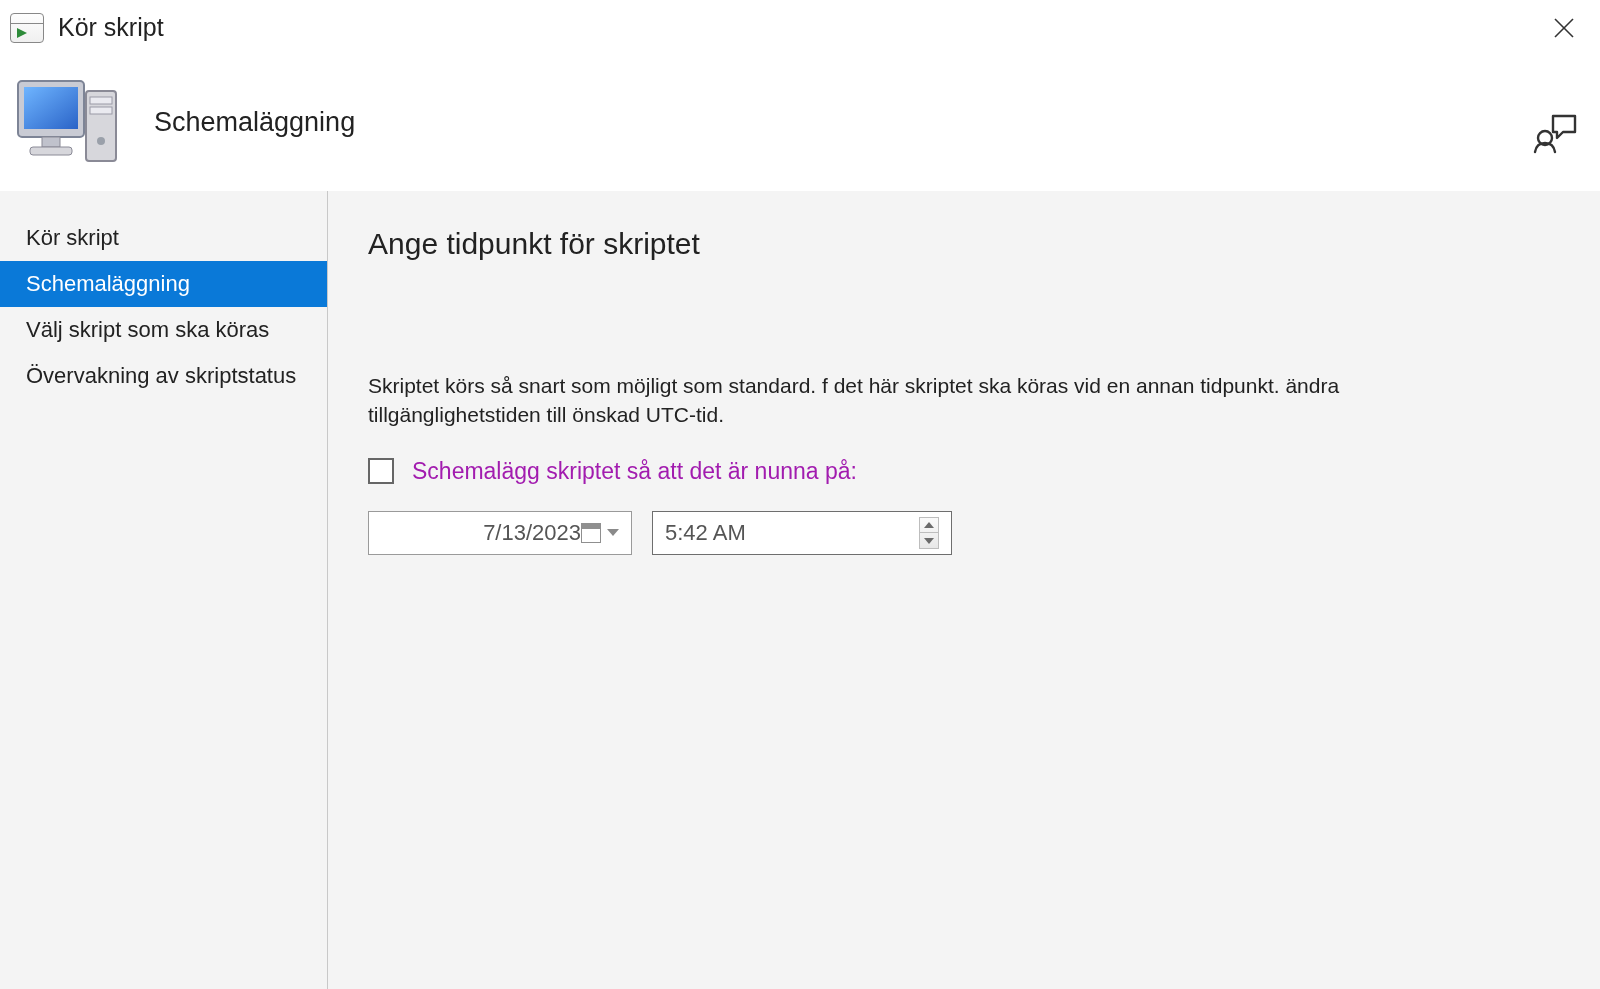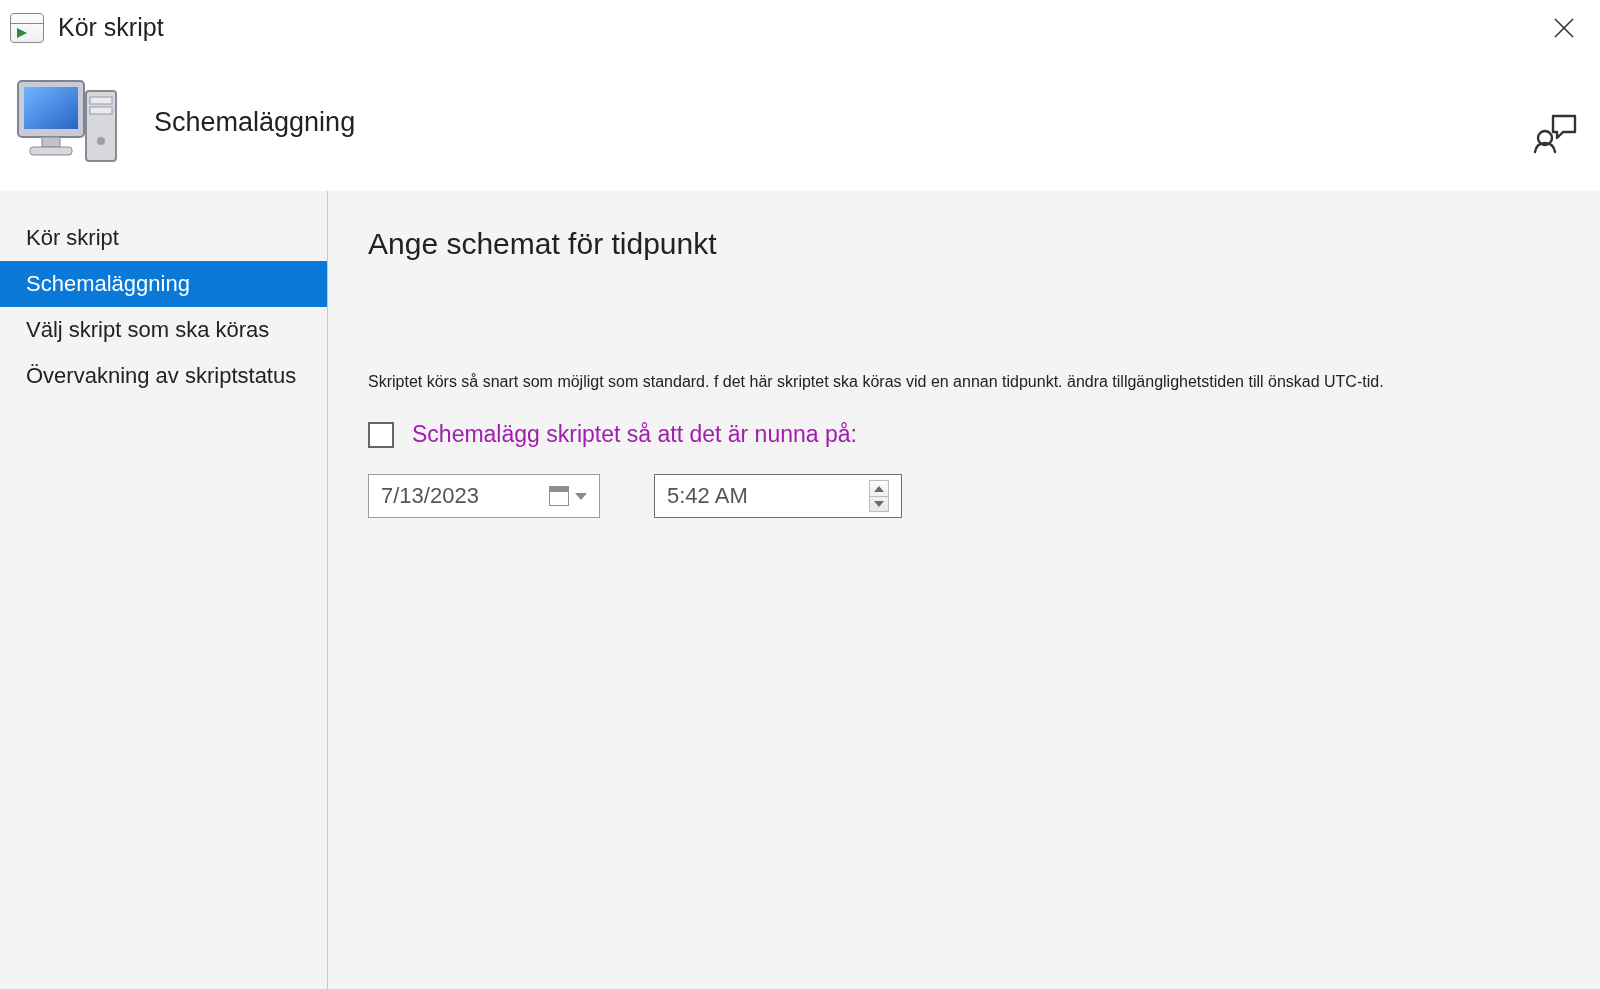--- a/index.html
+++ b/index.html
@@ -87,21 +87,21 @@
       background: #f4f4f4;
       position: relative;
     }
     .content h1 {
       font-size: 30px;
       font-weight: 400;
       margin-bottom: 110px;
       color: #222;
     }
     .desc {
-      font-size: 16px;
+      font-size: 21px;
       line-height: 1.4;
       color: #222;
       margin-bottom: 28px;
       max-width: 1050px;
     }
     .cbrow {
       display: flex; align-items: center;
       margin-bottom: 26px;
     }
     .checkbox {
@@ -117,22 +117,22 @@
     .field {
       height: 44px;
       border: 1px solid #9a9a9a;
       background: #fff;
       display: flex; align-items: center;
       padding: 0 12px;
       font-size: 22px;
       color: #555;
       position: relative;
     }
-    .field.date { width: 232px; }
-    .field.time { width: 248px; border: 1px solid #6e6e6e; margin-left: 34px; }
+    .field.date { width: 264px; text-align: right; }
+    .field.time { width: 300px; border: 1px solid #6e6e6e; }
     .field .val { flex: 1; }
     .datebtn {
       display: flex; align-items: center; gap: 6px;
     }
     .calicon {
       width: 20px; height: 20px; position: relative;
       border: 1px solid #8f8f8f; background: #fff;
     }
     .calicon::before {
       content: ""; position: absolute; left: 0; right: 0; top: 0; height: 5px;
@@ -224,21 +224,21 @@
       </div>
     <div class="navitem">
         <span>Välj skript som ska köras</span>
       </div>
     <div class="navitem">
         <span>Övervakning av skriptstatus</span>
       </div>
   </div>
 
   <div class="content">
-    <h1>Ange schemat för tidpunkt</h1>
+    <h1>Ange tidpunkt för skriptet</h1>
     <p class="desc">Skriptet körs så snart som möjligt som standard. f det här skriptet ska köras vid en annan tidpunkt. ändra tillgänglighetstiden till önskad UTC-tid.</p>
 
     <div class="cbrow">
       <div class="checkbox"></div>
       <div class="cblabel">Schemalägg skriptet så att det är nunna på:</div>
     </div>
 
     <div class="fieldsrow">
       <div class="field date">
         <span class="val">7/13/2023</span>

